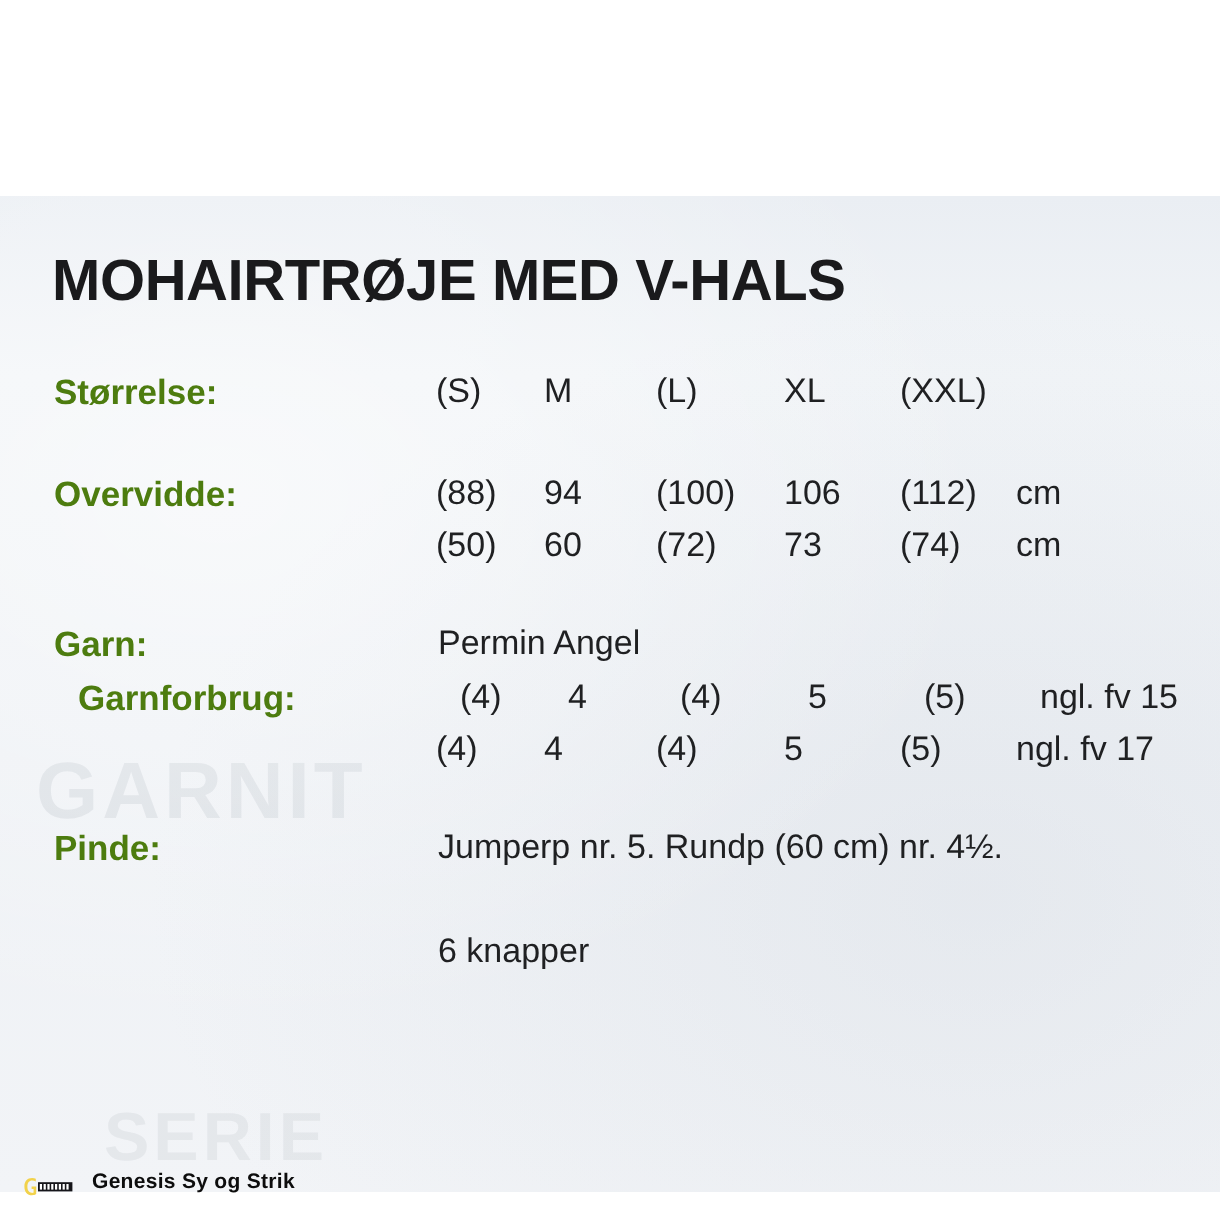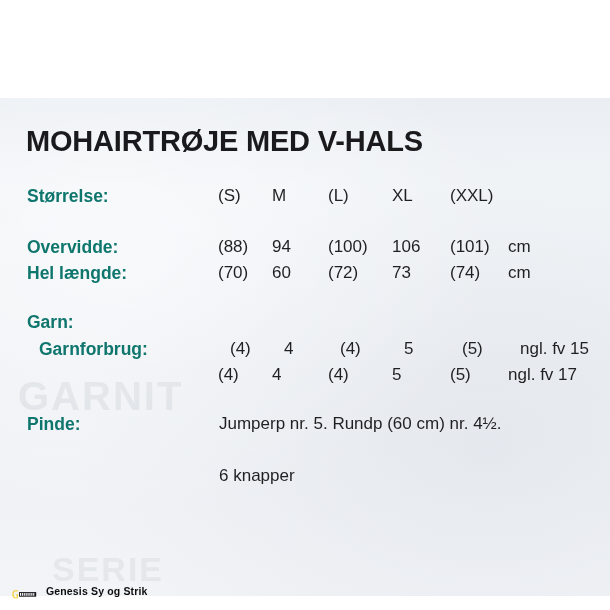--- a/index.html
+++ b/index.html
@@ -79,21 +79,21 @@
     width: 610px;
     height: 24px;
     white-space: nowrap;
   }
   .label {
     position: absolute;
     left: 27px;
     top: 0;
     font-size: 17.5px;
     font-weight: 700;
-    color: #0f766e;
+    color: #4d7c0f;
   }
   .val {
     position: absolute;
     top: 0;
     font-size: 17px;
     font-weight: 400;
     color: #1f2022;
   }
   
   .c0 { left: 218px; }
@@ -158,36 +158,36 @@
     <span class="val c3">XL</span>
     <span class="val c4">(XXL)</span>
   </div>
 
   <div class="row r-over">
     <span class="label">Overvidde:</span>
     <span class="val c0">(88)</span>
     <span class="val c1">94</span>
     <span class="val c2">(100)</span>
     <span class="val c3">106</span>
-    <span class="val c4">(101)</span>
+    <span class="val c4">(112)</span>
     <span class="val unit">cm</span>
   </div>
 
   <div class="row r-len">
-    <span class="label">Hel længde:</span>
-    <span class="val c0">(70)</span>
+    <span class="val c0">(50)</span>
     <span class="val c1">60</span>
     <span class="val c2">(72)</span>
     <span class="val c3">73</span>
     <span class="val c4">(74)</span>
     <span class="val unit">cm</span>
   </div>
 
   <div class="row r-garn">
     <span class="label">Garn:</span>
+    <span class="val free">Permin Angel</span>
   </div>
 
   <div class="row r-forbrug">
     <span class="label">Garnforbrug:</span>
     <span class="val c0">(4)</span>
     <span class="val c1">4</span>
     <span class="val c2">(4)</span>
     <span class="val c3">5</span>
     <span class="val c4">(5)</span>
     <span class="val unit">ngl. fv 15</span>

